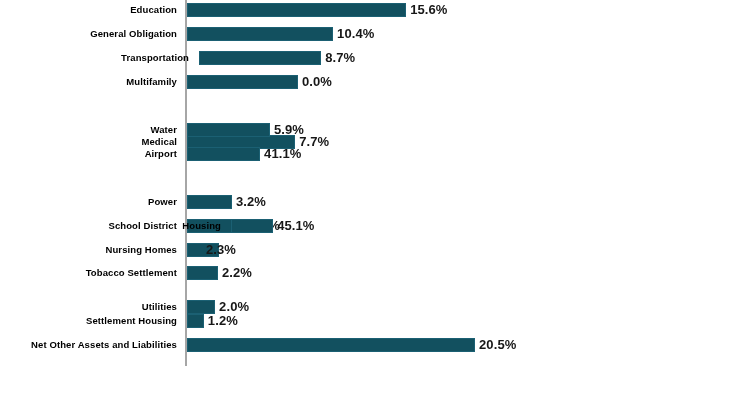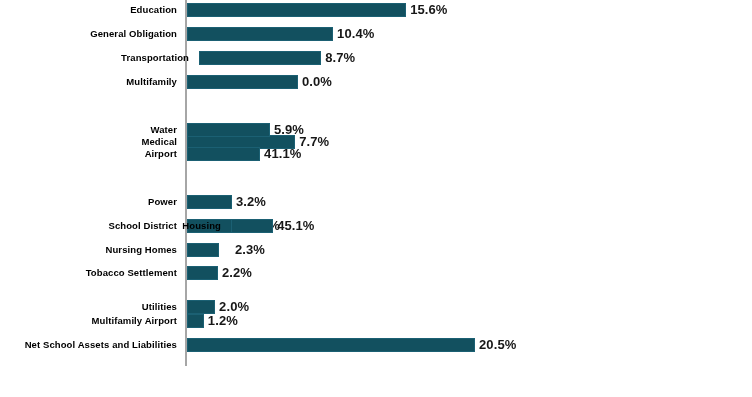--- a/index.html
+++ b/index.html
@@ -154,46 +154,46 @@
           <div class="cat-label">Housing</div>
           <div class="bar-wrap">
             <div class="bar" style="width: 42.15px; background: rgb(18, 80, 95); border-color: rgb(27, 96, 115);"></div>
             <div class="val-label" style="left: 46.15px;">45.1%</div>
           </div>
         </div>
         <div class="bar-row" style="top: 237.5px;">
           <div class="cat-label">Nursing Homes</div>
           <div class="bar-wrap">
             <div class="bar" style="width: 32.315px; background: rgb(18, 80, 95); border-color: rgb(27, 96, 115);"></div>
-            <div class="val-label" style="left: 48px;">2.3%</div>
+            <div class="val-label" style="left: 19px;">2.3%</div>
           </div>
         </div>
         <div class="bar-row" style="top: 261.45px;">
           <div class="cat-label">Tobacco Settlement</div>
           <div class="bar-wrap">
             <div class="bar" style="width: 30.91px; background: rgb(18, 80, 95); border-color: rgb(27, 96, 115);"></div>
             <div class="val-label" style="left: 34.91px;">2.2%</div>
           </div>
         </div>
         <div class="bar-row" style="top: 295px;">
           <div class="cat-label">Utilities</div>
           <div class="bar-wrap">
             <div class="bar" style="width: 28.1px; background: rgb(18, 80, 95); border-color: rgb(27, 96, 115);"></div>
             <div class="val-label" style="left: 32.1px;">2.0%</div>
           </div>
         </div>
         <div class="bar-row" style="top: 309.35px;">
-          <div class="cat-label">Multifamily Airport</div>
+          <div class="cat-label">Settlement Housing</div>
           <div class="bar-wrap">
             <div class="bar" style="width: 16.86px; background: rgb(18, 80, 95); border-color: rgb(27, 96, 115);"></div>
             <div class="val-label" style="left: 20.86px;">1.2%</div>
           </div>
         </div>
         <div class="bar-row" style="top: 333.3px;">
-          <div class="cat-label">Net School Assets and Liabilities</div>
+          <div class="cat-label">Net Other Assets and Liabilities</div>
           <div class="bar-wrap">
             <div class="bar" style="width: 288.025px; background: rgb(18, 80, 95); border-color: rgb(27, 96, 115);"></div>
             <div class="val-label" style="left: 292.025px;">20.5%</div>
           </div>
         </div>
       </div>
   </div>
 </div>
 
 </body></html>

